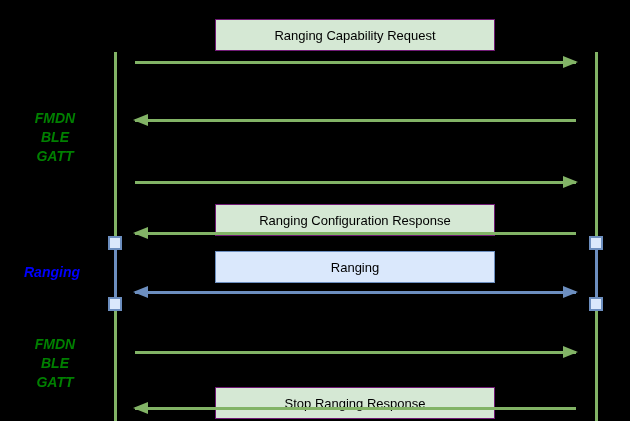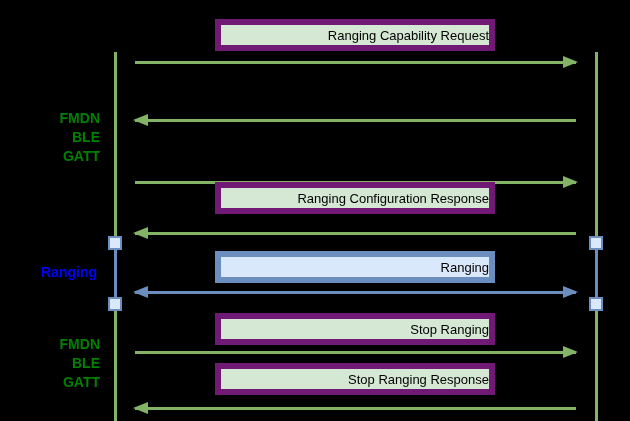--- a/index.html
+++ b/index.html
@@ -13,24 +13,25 @@
     height: 421px;
     background: #000000;
     overflow: hidden;
     font-family: "Liberation Sans", sans-serif;
   }
 
   
   .side-label {
     position: absolute;
     width: 90px;
-    text-align: right;
+    text-align: center;
     font-weight: bold;
     font-size: 14px;
     line-height: 19px;
+    font-style: italic;
   }
   .side-label.green { color: #008000; left: 10px; }
   .side-label.blue  { color: #0000ff; left: 7px;  }
 
   
   .lifeline-green {
     position: absolute;
     top: 52px;
     width: 3px;
     height: 369px;
@@ -52,27 +53,27 @@
     border: 2px solid #6c8ebf;
   }
 
   
   .msg-box {
     position: absolute;
     left: 215px;
     width: 280px;
     height: 32px;
     box-sizing: border-box;
-    border: 6px solid #701a75;
+    border: 1px solid #701a75;
     background: #d5e8d4;
     color: #000000;
     font-size: 13px;
     display: flex;
     align-items: center;
-    justify-content: flex-end;
+    justify-content: center;
     text-align: center;
   }
   .msg-box.blue {
     border-color: #6c8ebf;
     background: #dae8fc;
   }
 
   
   .arrow {
     position: absolute;
@@ -154,46 +155,43 @@
   <div class="arrow" style="top:114px">
     <div class="shaft"></div>
     <div class="head left"></div>
   </div>
 
   <div class="arrow" style="top:176px">
     <div class="shaft"></div>
     <div class="head right"></div>
   </div>
 
-  <div class="msg-box" style="top:182px">
+  <div class="msg-box" style="top:204px">
     <span>Ranging Configuration Response</span>
   </div>
   <div class="arrow" style="top:227px">
     <div class="shaft"></div>
     <div class="head left"></div>
   </div>
 
   <div class="msg-box blue" style="top:251px">
     <span>Ranging</span>
   </div>
   <div class="arrow blue" style="top:286px">
     <div class="shaft"></div>
     <div class="head left"></div>
     <div class="head right"></div>
   </div>
 
-  <div class="msg-box" style="top:313px">
-    <span>Stop Ranging</span>
-  </div>
   <div class="arrow" style="top:346px">
     <div class="shaft"></div>
     <div class="head right"></div>
   </div>
 
-  <div class="msg-box" style="top:363px">
+  <div class="msg-box" style="top:387px">
     <span>Stop Ranging Response</span>
   </div>
   <div class="arrow" style="top:402px">
     <div class="shaft"></div>
     <div class="head left"></div>
   </div>
 
 </div>
 
 </body></html>

